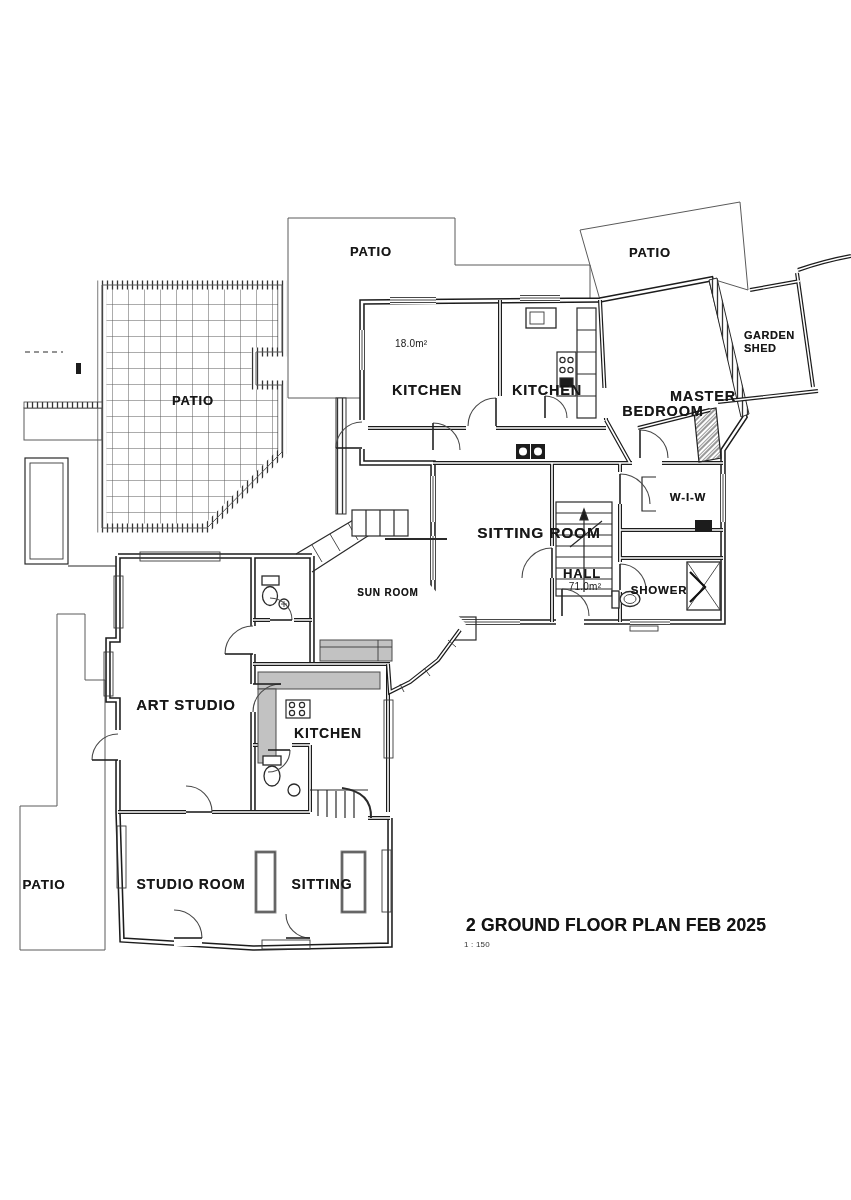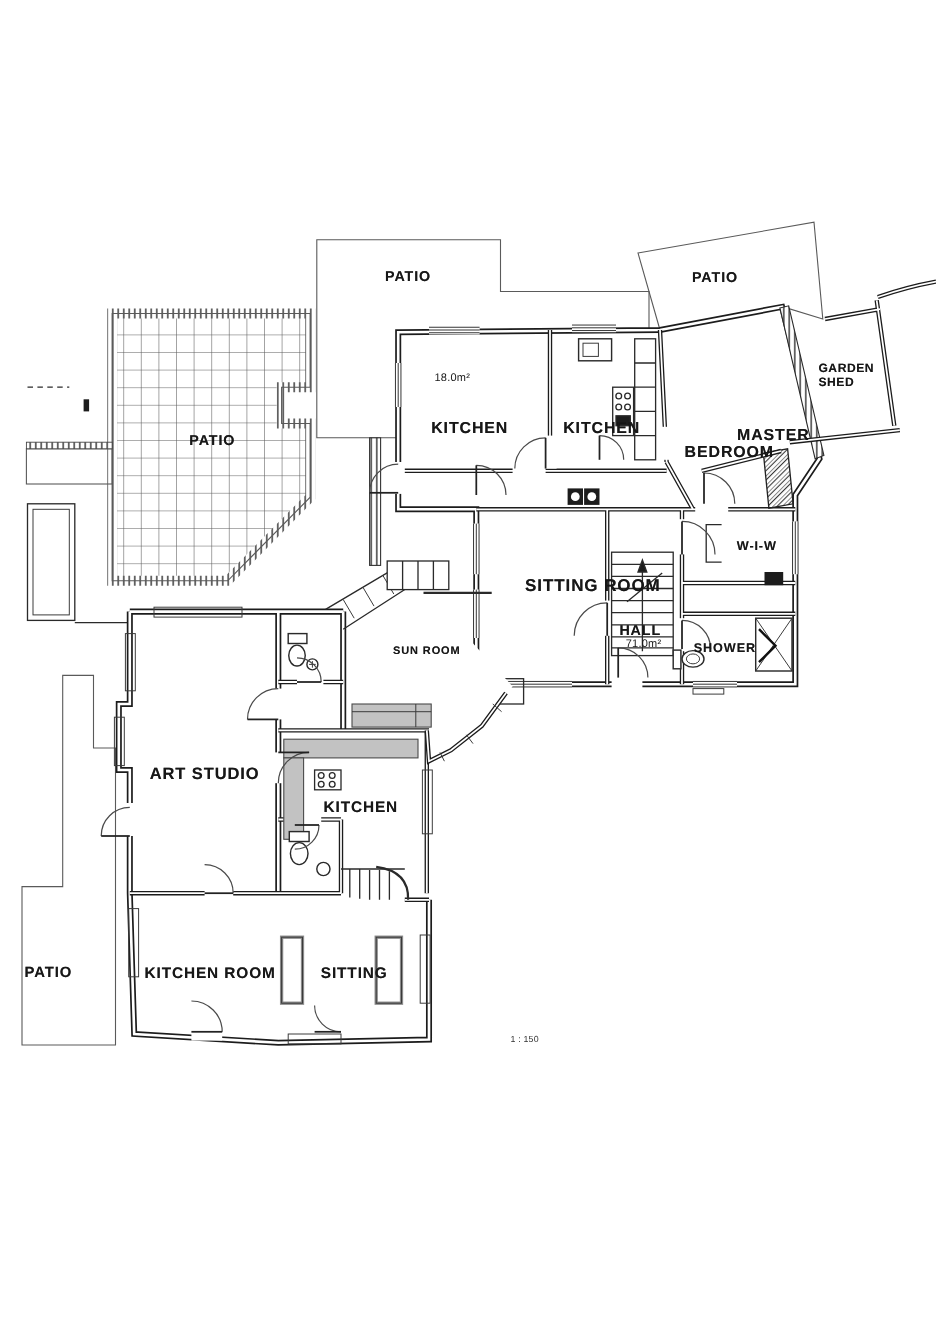--- a/index.html
+++ b/index.html
@@ -352,18 +352,19 @@
 <div class="lbl" style="left:663px;top:411px;font-size:14.5px;">BEDROOM</div>
 <div class="lbl" style="left:496px;top:533px;font-size:15.5px;margin-left:43px;">SITTING ROOM</div>
 <div class="lbl" style="left:688px;top:497px;font-size:11.5px;">W-I-W</div>
 <div class="lbl" style="left:582px;top:573px;font-size:13px;">HALL</div>
 <div class="lbl lbl-reg" style="left:585px;top:586px;font-size:10px;">71.0m²</div>
 <div class="lbl" style="left:659px;top:590px;font-size:11.5px;">SHOWER</div>
 
 <div class="lbl" style="left:376px;top:592px;font-size:10px;margin-left:12px;">SUN ROOM</div>
 <div class="lbl" style="left:186px;top:704px;font-size:15px;">ART STUDIO</div>
 <div class="lbl" style="left:328px;top:733px;font-size:14px;">KITCHEN</div>
-<div class="lbl" style="left:191px;top:884px;font-size:14px;">KITCHEN ROOM</div>
+<div class="lbl" style="left:191px;top:884px;font-size:14px;">STUDIO ROOM</div>
 <div class="lbl" style="left:322px;top:884px;font-size:14px;">SITTING</div>
 
+<div class="title" style="left:466px;top:915px;font-size:17.5px;">2 GROUND FLOOR PLAN FEB 2025</div>
 <div class="lbl-left lbl-reg" style="left:464px;top:940px;font-size:8px;color:#333;">1 : 150</div>
 
 </div>
 
 </body></html>

